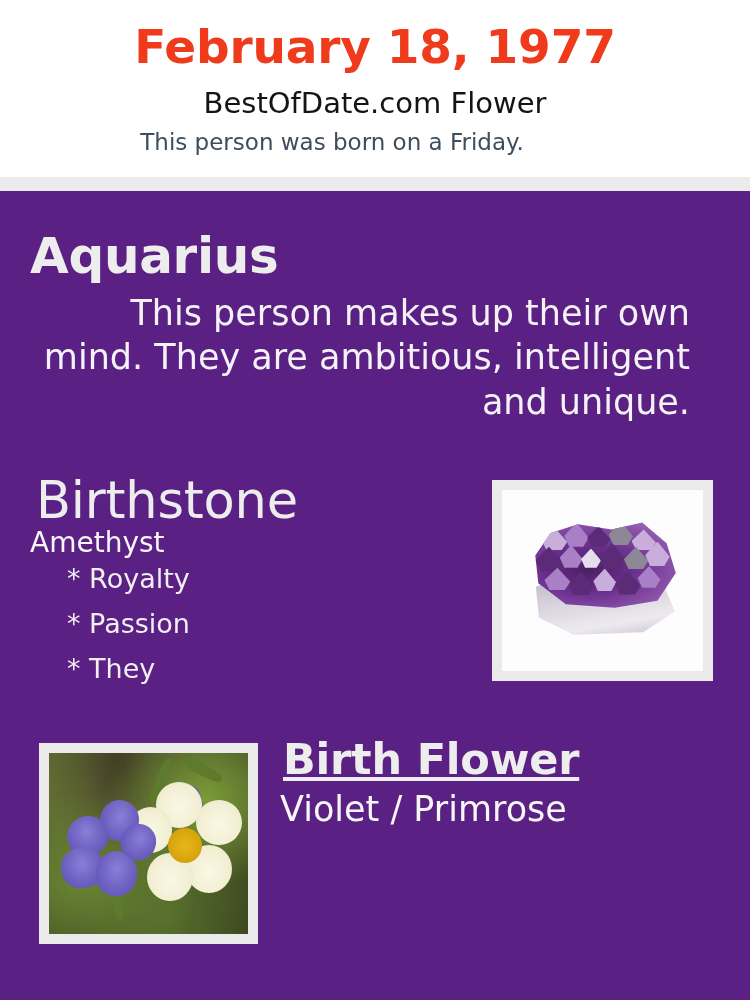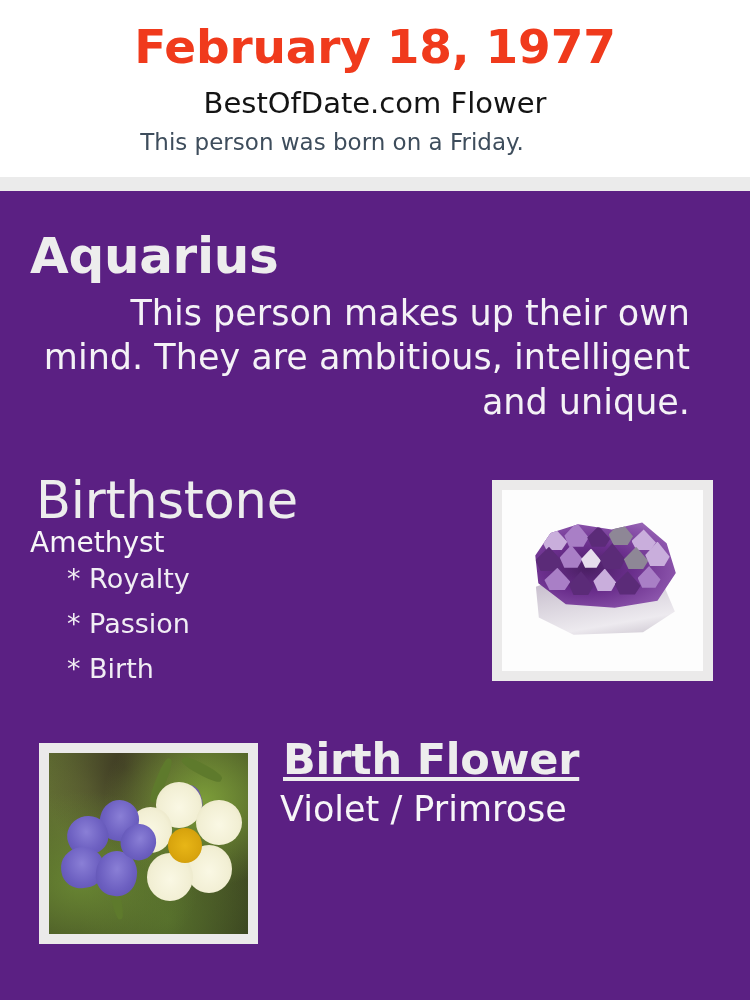--- a/index.html
+++ b/index.html
@@ -324,21 +324,21 @@
   <div class="panel">
 
     <div class="zodiac-title">Aquarius</div>
     <div class="zodiac-desc">This person makes up their own mind. They are ambitious, intelligent and unique.</div>
 
     <div class="stone-title">Birthstone</div>
     <div class="stone-sub">Amethyst</div>
     <div class="stone-traits">
       <div class="trait">* Royalty</div>
       <div class="trait">* Passion</div>
-      <div class="trait">* Birth</div>
+      <div class="trait">* They</div>
     </div>
 
     <div class="stone-photo-frame">
       <div class="stone-photo">
         <div class="crystal-base"></div>
         <div class="crystal-body">
           <div class="facet sh l" style="left:10%; top:8%;  width:17%; height:26%;"></div>
           <div class="facet sh" style="left:25%; top:2%;  width:16%; height:28%;"></div>
           <div class="facet sh d" style="left:40%; top:6%;  width:15%; height:24%;"></div>
           <div class="facet sh g" style="left:54%; top:1%;  width:16%; height:27%;"></div>

